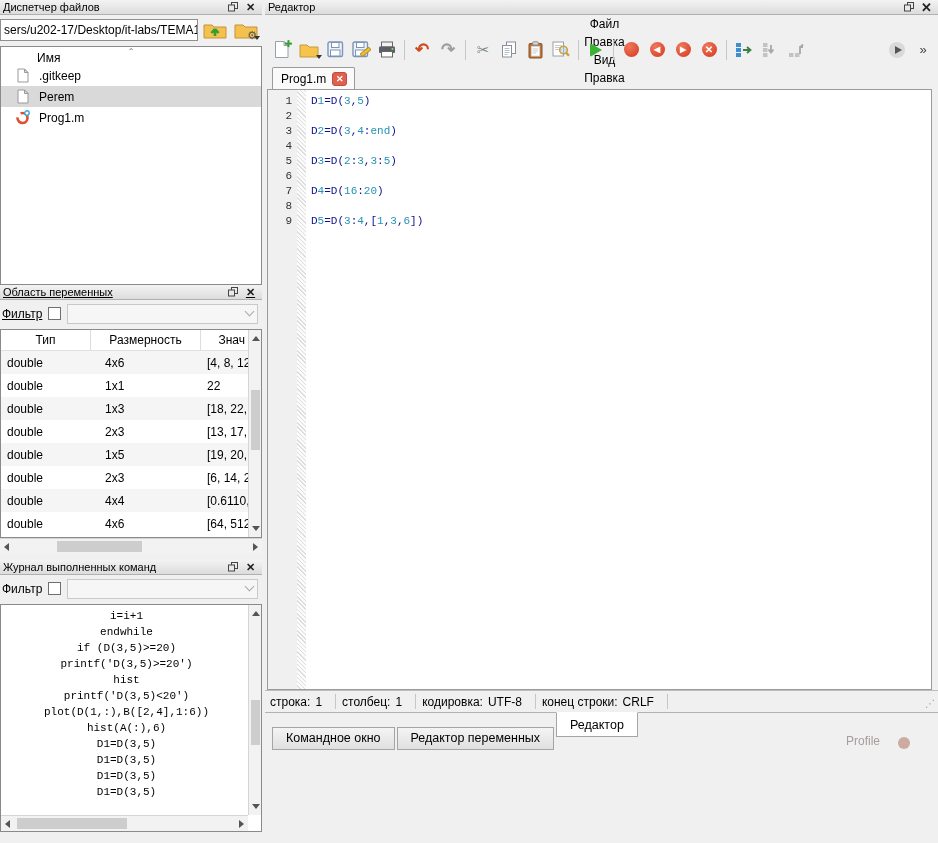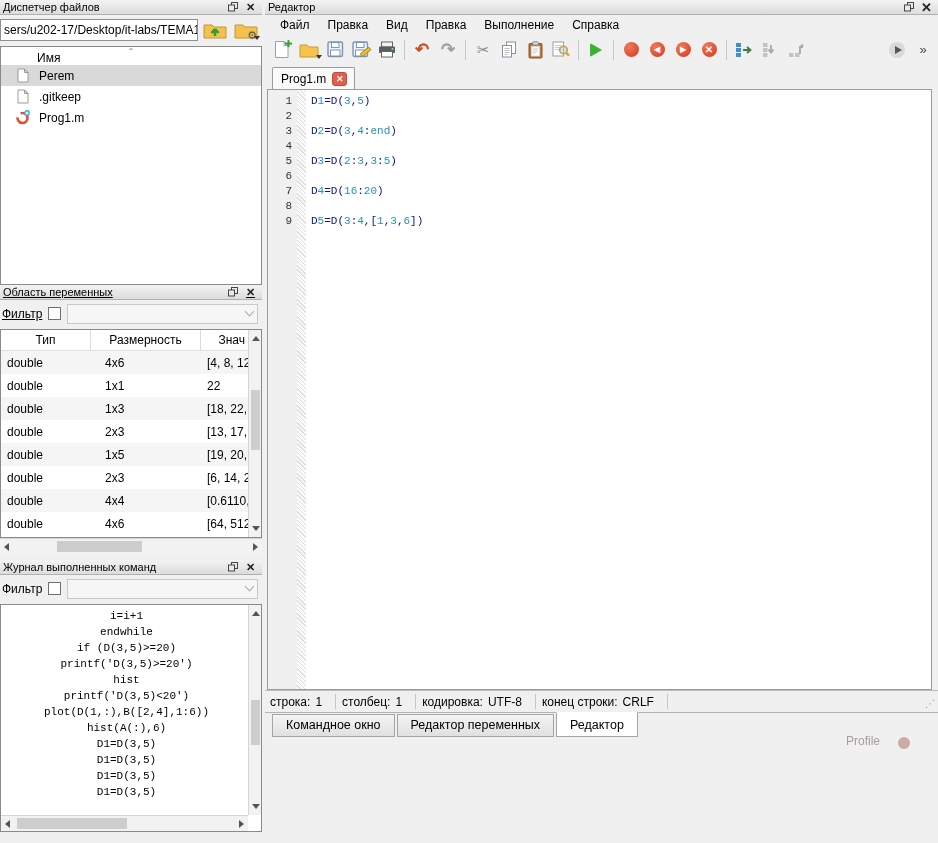--- a/index.html
+++ b/index.html
@@ -64,21 +64,21 @@
   .vrow .c-val { padding-left:6px; }
   .var-hscroll { position:absolute; left:0; right:0; bottom:6px; height:16px; }
   
   #history-panel { top:560px; height:283px; }
   .hist-list { position:absolute; left:0; right:0; top:44px; height:228px; background:#fff; border:1px solid #8a8a8a; overflow:hidden;text-align:center; }
   .hist-inner { position:absolute; left:0; top:0; right:13px; bottom:16px; padding-top:3px; }
   .hrow { height:16px; line-height:16px; padding-left:4px; font-family:"Liberation Mono", monospace; font-size:11px; white-space:nowrap; overflow:hidden; }
   .hist-hscroll { position:absolute; left:0; right:13px; bottom:0; height:16px; }
   
   #editor { position:absolute; left:265px; top:0; width:673px; height:743px; background:#f0f0f0; }
-  .menubar { height:20px; display:flex; align-items:center; padding-left:6px; }
+  .menubar { height:20px; display:flex; align-items:center; padding-left:6px;flex-direction:column; }
   .menu-item { padding:2px 9px; }
   .toolbar { height:29px; display:flex; align-items:center; padding-left:5px; }
   .tb-icon { width:26px; height:25px; display:flex; align-items:center; justify-content:center; position:relative; flex:0 0 auto; }
   .tb-sep { width:1px; height:20px; background:#c6c6c6; margin:0 4px; flex:0 0 auto; }
   .run-tri { width:0; height:0; border-left:12px solid #3ab234; border-top:7px solid transparent; border-bottom:7px solid transparent; border-radius:2px; }
   .bp-circle { width:15px; height:15px; border-radius:50%; background:radial-gradient(circle at 35% 30%, #ef7a5c, #d5361c); display:flex; align-items:center; justify-content:center; color:#fff; font-size:8px; font-weight:bold; line-height:1; }
   .gray-circle { width:16px; height:16px; border-radius:50%; background:#d9d9d9; display:flex; align-items:center; justify-content:center; }
   .gray-circle .tri { width:0; height:0; border-left:7px solid #555; border-top:4.5px solid transparent; border-bottom:4.5px solid transparent; margin-left:2px; }
   .undo-glyph { font-size:17px; font-weight:bold; color:#cf4a1f; line-height:1; }
   .redo-glyph { font-size:17px; font-weight:bold; color:#9aa0a0; line-height:1; }
@@ -94,21 +94,21 @@
   .hatch { width:9px; background:repeating-linear-gradient(45deg,#fbfbfb 0 2px,#dedede 2px 3px); }
   .code-col { flex:1; padding:4px 0 0 5px; font-family:"Liberation Mono", monospace; font-size:11px; color:#10108c; white-space:pre; }
   .code-col div { height:15px; line-height:15px; }
   .tn { color:#2492b5; }
   .statusbar { position:absolute; left:0; right:0; bottom:31px; height:22px; background:#f0f0f0; border-top:1px solid #bdbdbd; display:flex; align-items:center; padding-left:5px; font-size:12px; }
   .st-label { margin-right:5px; }
   .st-value { margin-right:7px; }
   .st-sep { width:1px; height:15px; background:#c6c6c6; margin:0 6px; }
   .grip { position:absolute; right:3px; bottom:3px; color:#9a9a9a; font-size:10px; }
   .bottom-tabs { position:absolute; left:0; right:0; bottom:0; height:31px; background:#f0f0f0; border-top:1px solid #b2b2b2; display:flex; align-items:flex-start; padding-left:7px; }
-  .btab { padding:3px 13px 4px 13px; background:linear-gradient(#f4f4f4,#e0e0e0); border:1px solid #a5a5a5; margin-right:2px; margin-top:1px; font-size:12.5px; white-space:nowrap; }
+  .btab { padding:3px 13px 4px 13px; background:linear-gradient(#f4f4f4,#e0e0e0); border:1px solid #a5a5a5; margin-right:2px; margin-top:14px; font-size:12.5px; white-space:nowrap; }
   .btab.active { background:#fff; border-top:1px solid #fff; margin-top:-1px; padding-top:5px; position:relative; z-index:2; }
   .profile-partial { position:absolute; right:58px; bottom:-5px; color:#a89c9c; font-size:12px; }
   .profile-dot { position:absolute; right:28px; bottom:-6px; width:12px; height:12px; border-radius:50%; background:#cdaaa2; }
   svg { display:block; }
 </style>
 </head>
 <body>
 
 <div class="panel" id="file-manager">
   <div class="titlebar">
@@ -143,37 +143,37 @@
       <span style="position:absolute; right:3px; bottom:2px; font-size:11px; color:#555; line-height:1;">⚙</span>
       <span class="mini-caret"></span>
     </span>
   </div>
   <div class="fm-list">
     <div class="fm-header">
       <span class="sort-caret">⌃</span>
       <span>Имя</span>
     </div>
     <div id="file-rows">
+        <div class="file-row">
+          <span class="file-icon-box">
+            <svg width="12" height="15">
+              <path d="M1 1 h6.5 l3.5 3.5 V14 H1 Z" fill="#fff" stroke="#9a9a9a"></path>
+              <path d="M7.5 1 L11 4.5 H7.5 Z" fill="#e2e2e2" stroke="#9a9a9a"></path>
+            </svg>
+          </span>
+          <span>.gitkeep</span>
+        </div>
         <div class="file-row sel">
           <span class="file-icon-box">
             <svg width="12" height="15">
               <path d="M1 1 h6.5 l3.5 3.5 V14 H1 Z" fill="#fff" stroke="#9a9a9a"></path>
               <path d="M7.5 1 L11 4.5 H7.5 Z" fill="#e2e2e2" stroke="#9a9a9a"></path>
             </svg>
           </span>
           <span>Perem</span>
-        </div>
-        <div class="file-row">
-          <span class="file-icon-box">
-            <svg width="12" height="15">
-              <path d="M1 1 h6.5 l3.5 3.5 V14 H1 Z" fill="#fff" stroke="#9a9a9a"></path>
-              <path d="M7.5 1 L11 4.5 H7.5 Z" fill="#e2e2e2" stroke="#9a9a9a"></path>
-            </svg>
-          </span>
-          <span>.gitkeep</span>
         </div>
         <div class="file-row">
           <span class="file-icon-box">
             <svg width="15" height="15">
               <circle cx="7.5" cy="8" r="5" fill="none" stroke="#e0502c" stroke-width="2.6" stroke-dasharray="19 5" stroke-dashoffset="3"></circle>
               <circle cx="12" cy="3" r="2.2" fill="#fff" stroke="#3aa8d8" stroke-width="1.4"></circle>
             </svg>
           </span>
           <span>Prog1.m</span>
         </div>

